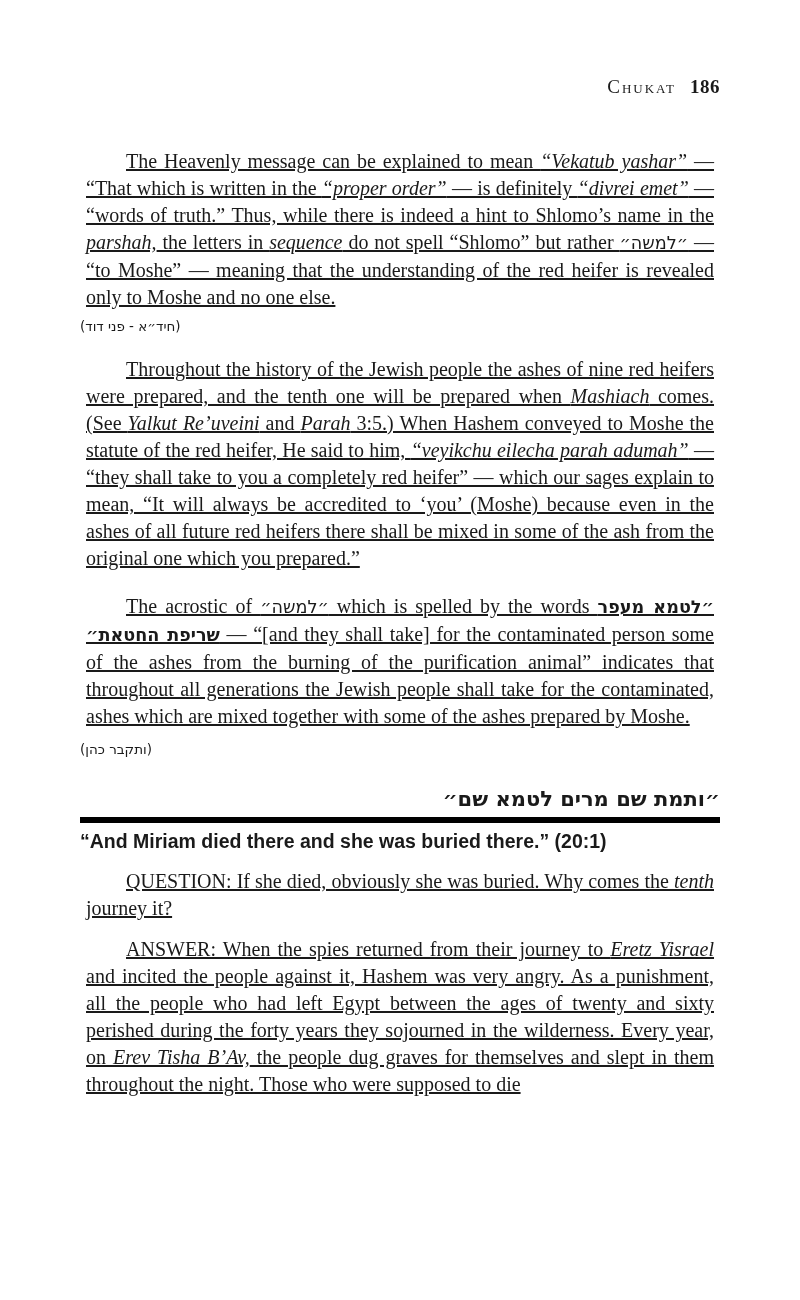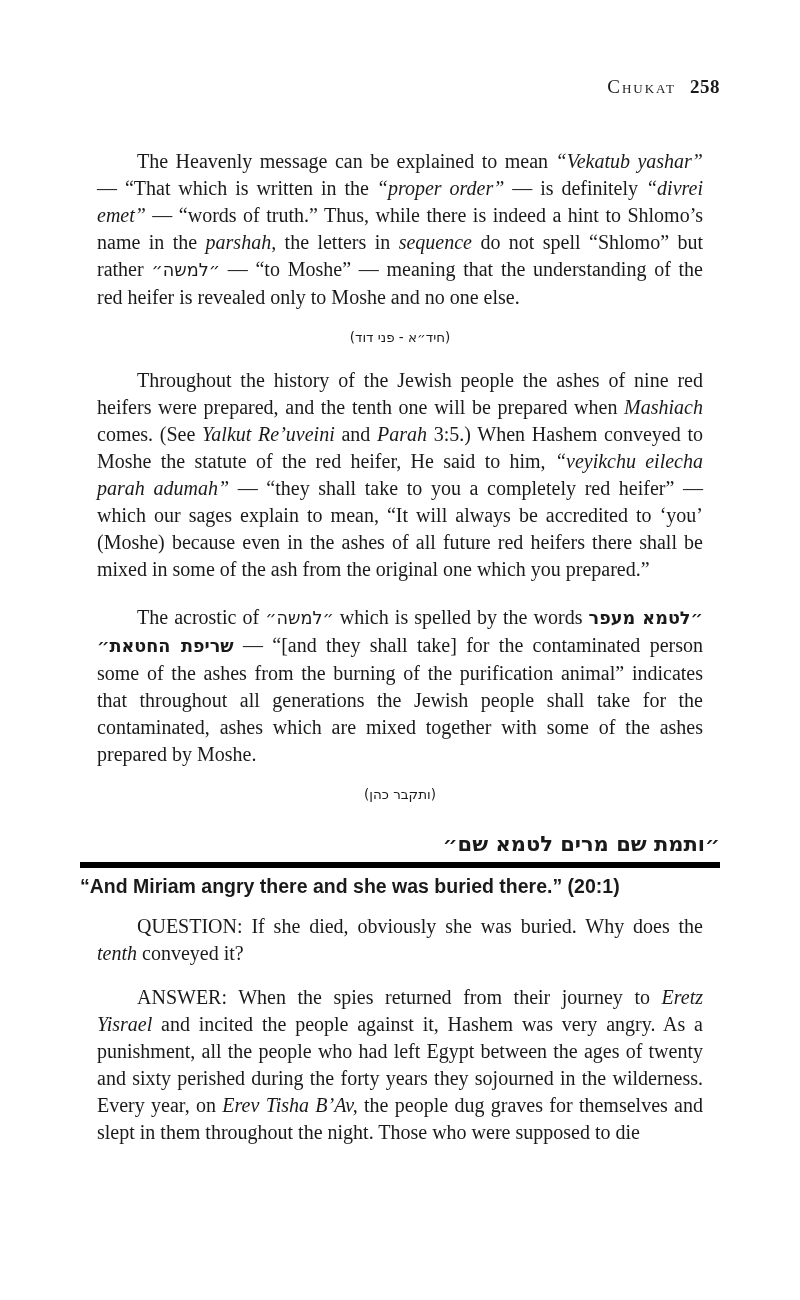--- a/index.html
+++ b/index.html
@@ -28,45 +28,46 @@
     letter-spacing: 0.5px;
   }
   .chapter-name {
     font-variant: small-caps;
     letter-spacing: 2px;
     margin-right: 14px;
   }
   .page-number { font-weight: bold; }
   
   .body-para {
-    margin: 17px;
+    margin: 6px;
     margin-top: 21px;
     font-size: 20px;
     line-height: 27px;
     text-align: justify;
     text-indent: 40px;
+    text-decoration: underline;
   }
   .body-para.first { margin-top: 50px; }
   .run-i { font-style: italic; }
   .run-he {
     font-family: "DejaVu Sans", sans-serif;
     font-size: 0.88em;
     unicode-bidi: embed;
   }
   .run-heb {
     font-family: "DejaVu Sans", sans-serif;
     font-weight: bold;
     font-size: 0.88em;
     unicode-bidi: embed;
   }
   
   .citation {
     margin: 0;
     margin-top: 3px;
-    text-align: center;
+    text-align: left;
     direction: rtl;
     font-family: "DejaVu Sans", sans-serif;
     font-size: 13.5px;
     line-height: 18px;
   }
   .citation.cite-2 { margin-top: 10px; }
   
   .section-heading { margin-top: 28px; }
   .hebrew-heading {
     margin: 0;
@@ -94,37 +95,37 @@
   }
   .qa-para { margin-top: 14px; }
 </style>
 </head>
 <body>
 
 <div class="page">
   <div class="content">
 
     <div class="running-header">
-      <span class="chapter-name">Chukat</span><span class="page-number">258</span>
+      <span class="chapter-name">Chukat</span><span class="page-number">186</span>
     </div>
 
     <p class="body-para first"><span>The Heavenly message can be explained to mean </span><span class="run-i">“Vekatub yashar”</span><span> — “That which is written in the </span><span class="run-i">“proper order”</span><span> — is definitely </span><span class="run-i">“divrei emet”</span><span> — “words of truth.” Thus, while there is indeed a hint to Shlomo’s name in the </span><span class="run-i">parshah,</span><span> the letters in </span><span class="run-i">sequence</span><span> do not spell “Shlomo” but rather </span><span class="run-he" dir="rtl">״למשה״</span><span> — “to Moshe” — meaning that the understanding of the red heifer is revealed only to Moshe and no one else.</span></p>
 
     <p class="citation">(חיד״א - פני דוד)</p>
 
     <p class="body-para"><span>Throughout the history of the Jewish people the ashes of nine red heifers were prepared, and the tenth one will be prepared when </span><span class="run-i">Mashiach</span><span> comes. (See </span><span class="run-i">Yalkut Re’uveini</span><span> and </span><span class="run-i">Parah</span><span> 3:5.) When Hashem conveyed to Moshe the statute of the red heifer, He said to him, </span><span class="run-i">“veyikchu eilecha parah adumah”</span><span> — “they shall take to you a completely red heifer” — which our sages explain to mean, “It will always be accredited to ‘you’ (Moshe) because even in the ashes of all future red heifers there shall be mixed in some of the ash from the original one which you prepared.”</span></p>
 
     <p class="body-para"><span>The acrostic of </span><span class="run-he" dir="rtl">״למשה״</span><span> which is spelled by the words </span><span class="run-heb" dir="rtl">״לטמא מעפר שריפת החטאת״</span><span> — “[and they shall take] for the contaminated person some of the ashes from the burning of the purification animal” indicates that throughout all generations the Jewish people shall take for the contaminated, ashes which are mixed together with some of the ashes prepared by Moshe.</span></p>
 
     <p class="citation cite-2">(ותקבר כהן)</p>
 
     <div class="section-heading">
       <p class="hebrew-heading">״ותמת שם מרים לטמא שם״</p>
       <div class="divider-bar"></div>
-      <p class="english-heading">“And Miriam angry there and she was buried there.” (20:1)</p>
+      <p class="english-heading">“And Miriam died there and she was buried there.” (20:1)</p>
     </div>
 
-    <p class="body-para qa-para"><span>QUESTION: If she died, obviously she was buried. Why does the </span><span class="run-i">tenth</span><span> conveyed it?</span></p>
+    <p class="body-para qa-para"><span>QUESTION: If she died, obviously she was buried. Why comes the </span><span class="run-i">tenth</span><span> journey it?</span></p>
 
     <p class="body-para qa-para"><span>ANSWER: When the spies returned from their journey to </span><span class="run-i">Eretz Yisrael</span><span> and incited the people against it, Hashem was very angry. As a punishment, all the people who had left Egypt between the ages of twenty and sixty perished during the forty years they sojourned in the wilderness. Every year, on </span><span class="run-i">Erev Tisha B’Av,</span><span> the people dug graves for themselves and slept in them throughout the night. Those who were supposed to die</span></p>
 
   </div>
 </div>
 
 </body></html>

